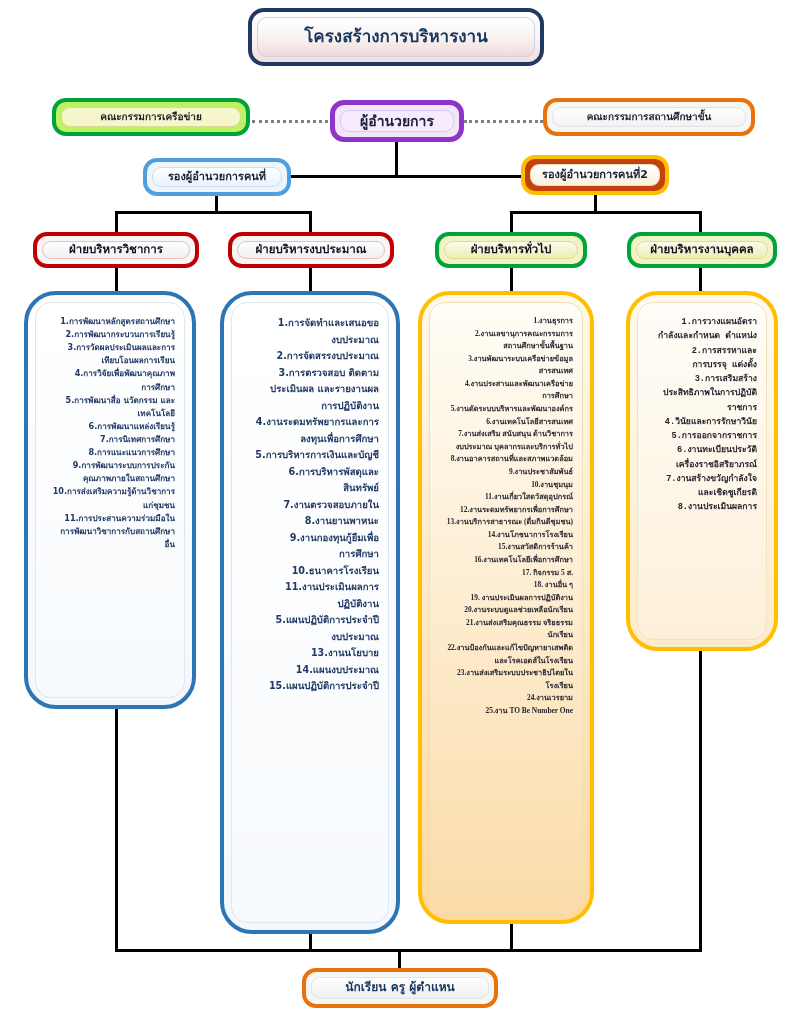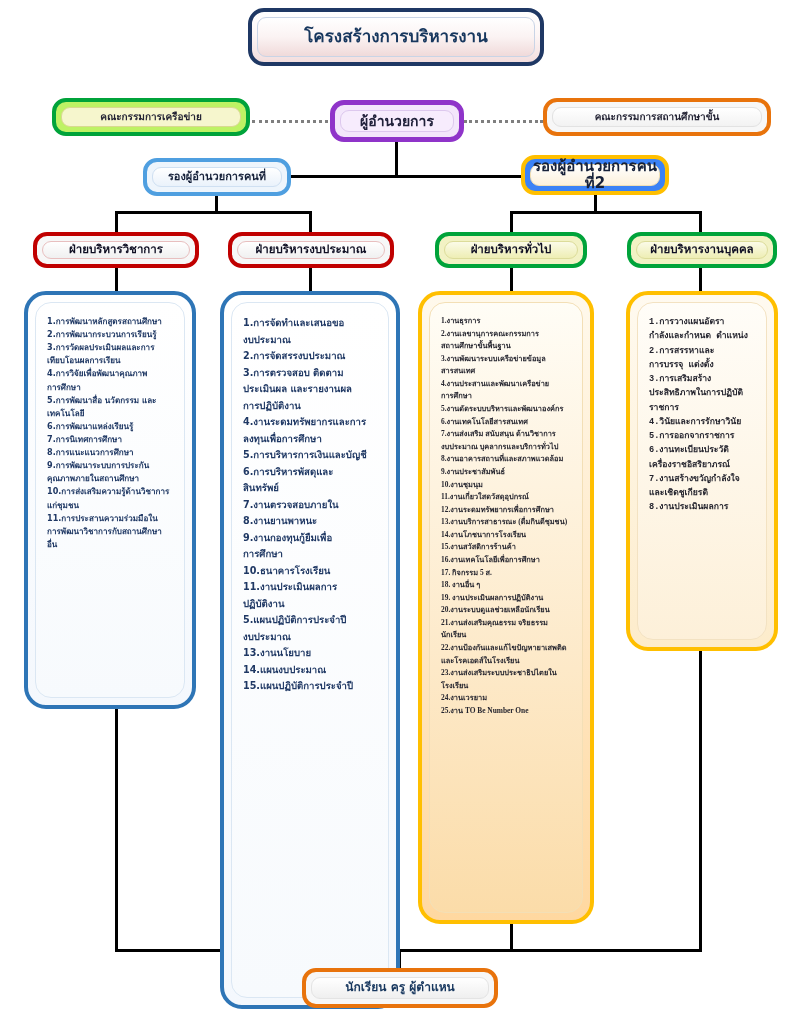--- a/index.html
+++ b/index.html
@@ -43,40 +43,40 @@
   #network-box .inner{border:1px solid #d9d98f;background:#f6f6cd;}
 
   #director-box{
     left:330px;top:100px;width:134px;height:42px;
     border:5px solid #8f34c9;
     background:#f3e6fb;font-size:14px;color:#20203a;justify-content:center;
   }
   #director-box .inner{border:1px solid #ddc8ee;background:#f7ecfd;}
 
   #committee-box{
-    left:543px;top:98px;width:228px;height:38px;
+    left:543px;top:98px;width:212px;height:38px;
     border:4px solid #e8730c;
     background:#f7f7f7;font-size:10px;color:#223;
   }
   #committee-box .inner{border:1px solid #e2e2e2;
     background:linear-gradient(180deg,#ffffff,#f2f2f2);}
 
   
   #deputy1-box{
     left:143px;top:158px;width:148px;height:38px;
     border:4px solid #4f9fe0;
     background:#eef5fc;font-size:11px;color:#16213a;
   }
   #deputy1-box .inner{border:1px solid #cfe0f2;
     background:linear-gradient(180deg,#ffffff,#eaf2fb);}
 
   #deputy2-box{
     left:521px;top:155px;width:148px;height:40px;
     border:4px solid #ffbf00;
-    background:#3b82f6;font-size:15px;color:#16213a;
+    background:#c2410c;font-size:11px;color:#16213a;
   }
   #deputy2-box .inner{border:1px solid #f0dfb5;
     background:linear-gradient(180deg,#ffffff,#fcf1dc);}
 
   
   .dept-head{height:36px;font-size:11.5px;}
   #dept1-head{left:33px;top:232px;width:166px;border:4px solid #c00000;
     background:#f7f7f7;}
   #dept2-head{left:228px;top:232px;width:166px;border:4px solid #c00000;
     background:#f7f7f7;}
@@ -86,39 +86,39 @@
   #dept3-head{left:435px;top:232px;width:152px;border:4px solid #00a33a;
     background:#f2f2c4;}
   #dept4-head{left:627px;top:232px;width:150px;border:4px solid #00a33a;
     background:#f2f2c4;}
   #dept3-head .inner,#dept4-head .inner{border:1px solid #dcdc9a;
     background:linear-gradient(180deg,#fbfbe8,#eeeeb4);}
 
   
   .panel{
     position:absolute;box-sizing:border-box;
-    border-radius:22px;overflow:hidden;
+    border-radius:32px;overflow:hidden;text-align:right;
   }
   .panel .plist{
     position:absolute;left:7px;top:7px;right:7px;bottom:7px;
     border-radius:16px;box-sizing:border-box;
     padding:12px 9px 10px 11px;
     font-weight:bold;line-height:1.62;
     overflow:hidden;
   }
   .panel .plist div{margin:0;padding:0;}
 
   #panel1{left:24px;top:291px;width:172px;height:418px;
           border:4px solid #2e75b6;
           background:linear-gradient(180deg,#ffffff,#f4f8fd);}
   #panel1 .plist{border:1px solid #dbe7f3;
           background:linear-gradient(180deg,#ffffff 0%,#f7fafd 100%);
           color:#1f3864;font-size:8.1px;}
 
-  #panel2{left:220px;top:291px;width:180px;height:718px;
+  #panel2{left:220px;top:291px;width:180px;height:643px;
           border:4px solid #2e75b6;
           background:linear-gradient(180deg,#ffffff,#f4f8fd);}
   #panel2 .plist{border:1px solid #dbe7f3;
           background:linear-gradient(180deg,#ffffff 0%,#f7fafd 100%);
           color:#1f3864;font-size:9.6px;line-height:1.72;}
 
   #panel3{left:418px;top:291px;width:176px;height:633px;
           border:4px solid #ffbf00;
           background:linear-gradient(180deg,#fff9ec,#ffd8a0);}
   #panel3 .plist{border:1px solid #f3dfb6;

